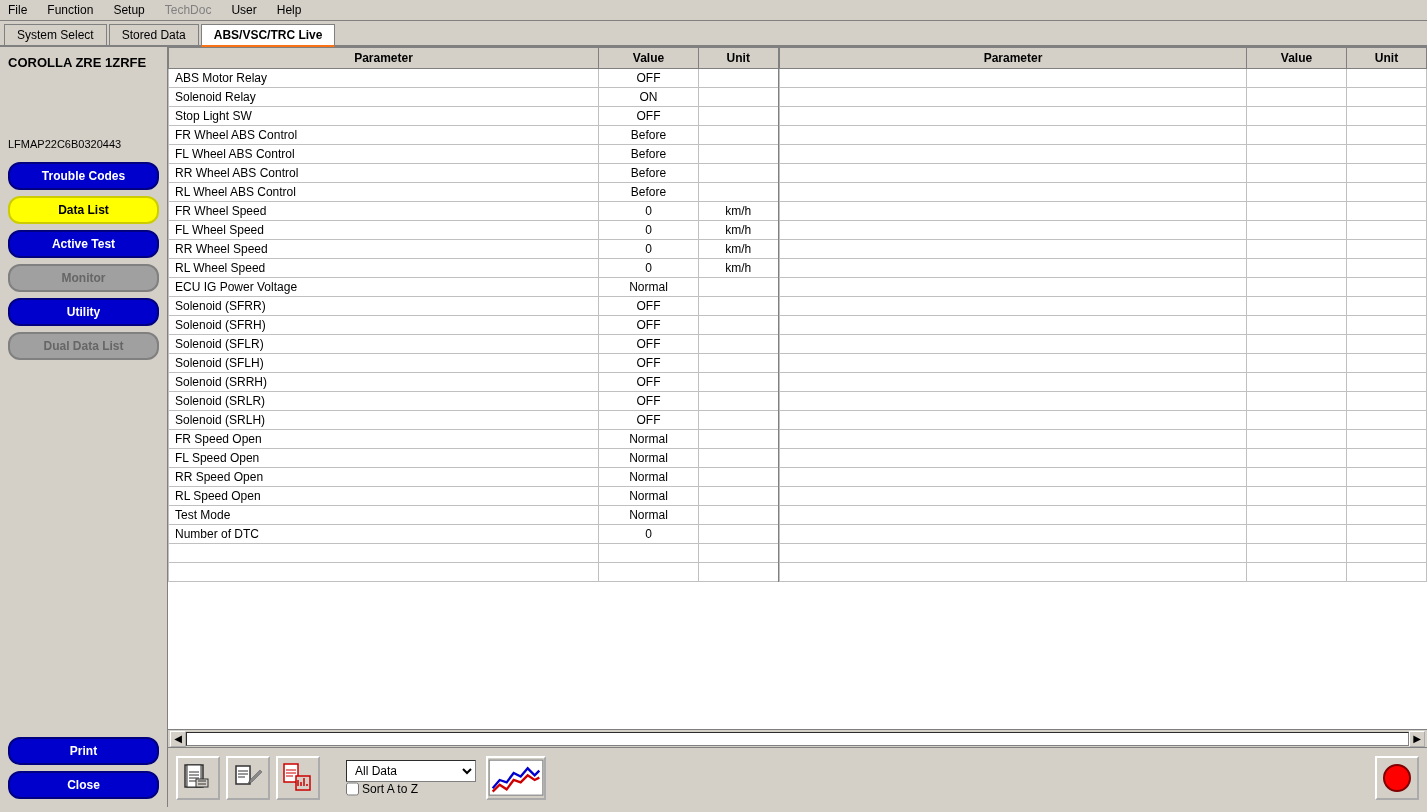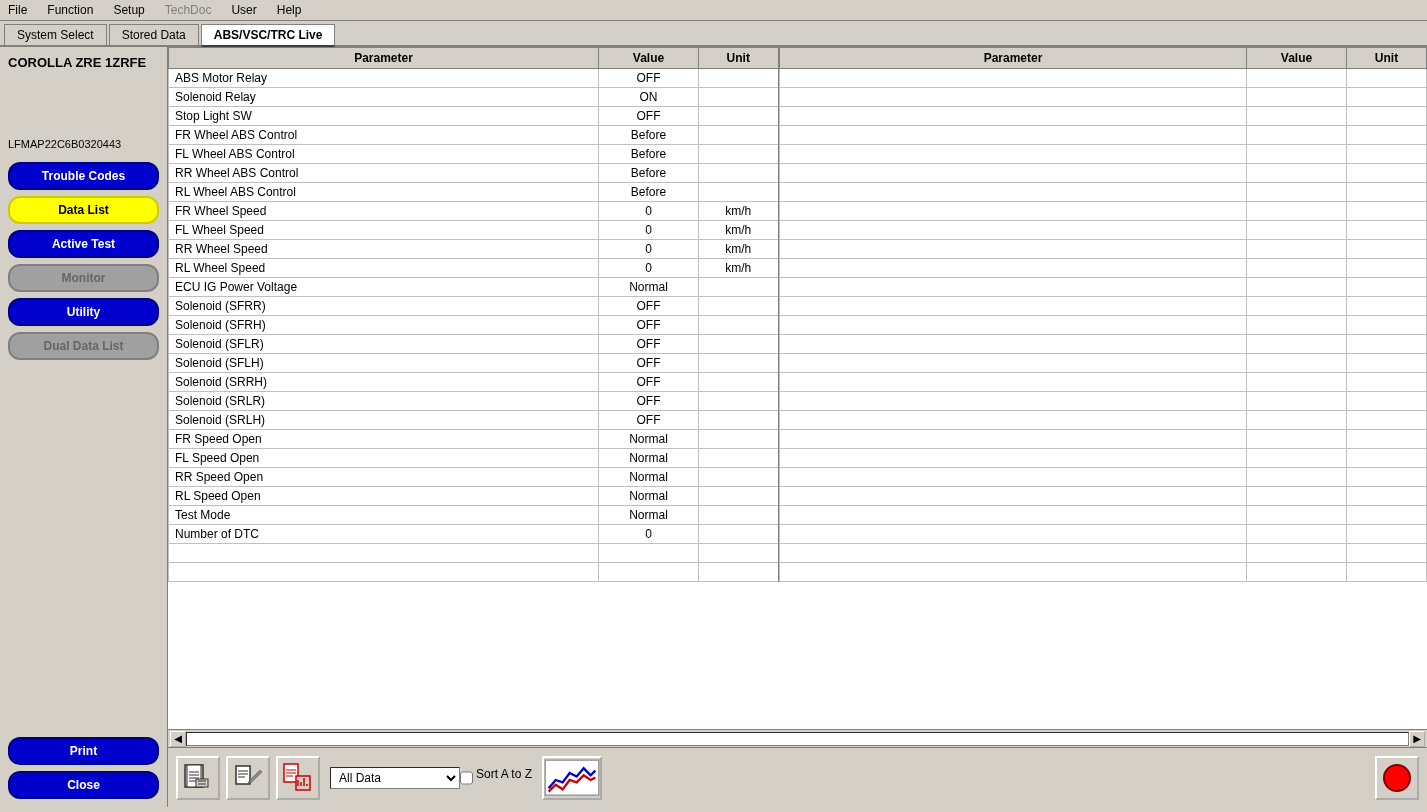--- a/index.html
+++ b/index.html
@@ -40,21 +40,21 @@
       border-bottom: none;
       background: #d4d0c8;
       cursor: pointer;
       margin-right: 2px;
       font-size: 12px;
     }
     .tab.active {
       background: #ffffff;
       font-weight: bold;
       z-index: 1;
-      border-bottom: 2px solid #404040;
+      border-bottom: 2px solid #f97316;
       margin-bottom: -2px;
     }
 
     
     .main-layout {
       display: flex;
       height: calc(812px - 52px);
     }
 
     
@@ -188,23 +188,23 @@
       display: flex;
       align-items: center;
       justify-content: center;
     }
     .toolbar-btn svg {
       width: 32px;
       height: 32px;
     }
     .dropdown-group {
       display: flex;
-      flex-direction: row;
+      flex-direction: column;
       gap: 0;
-      margin-left: 4px;
+      margin-left: 20px;
     }
     .dropdown-select {
       padding: 2px 4px;
       font-size: 12px;
       width: 130px;
       border: 1px inset #808080;
       background: white;
     }
     .sort-checkbox {
       display: flex;

